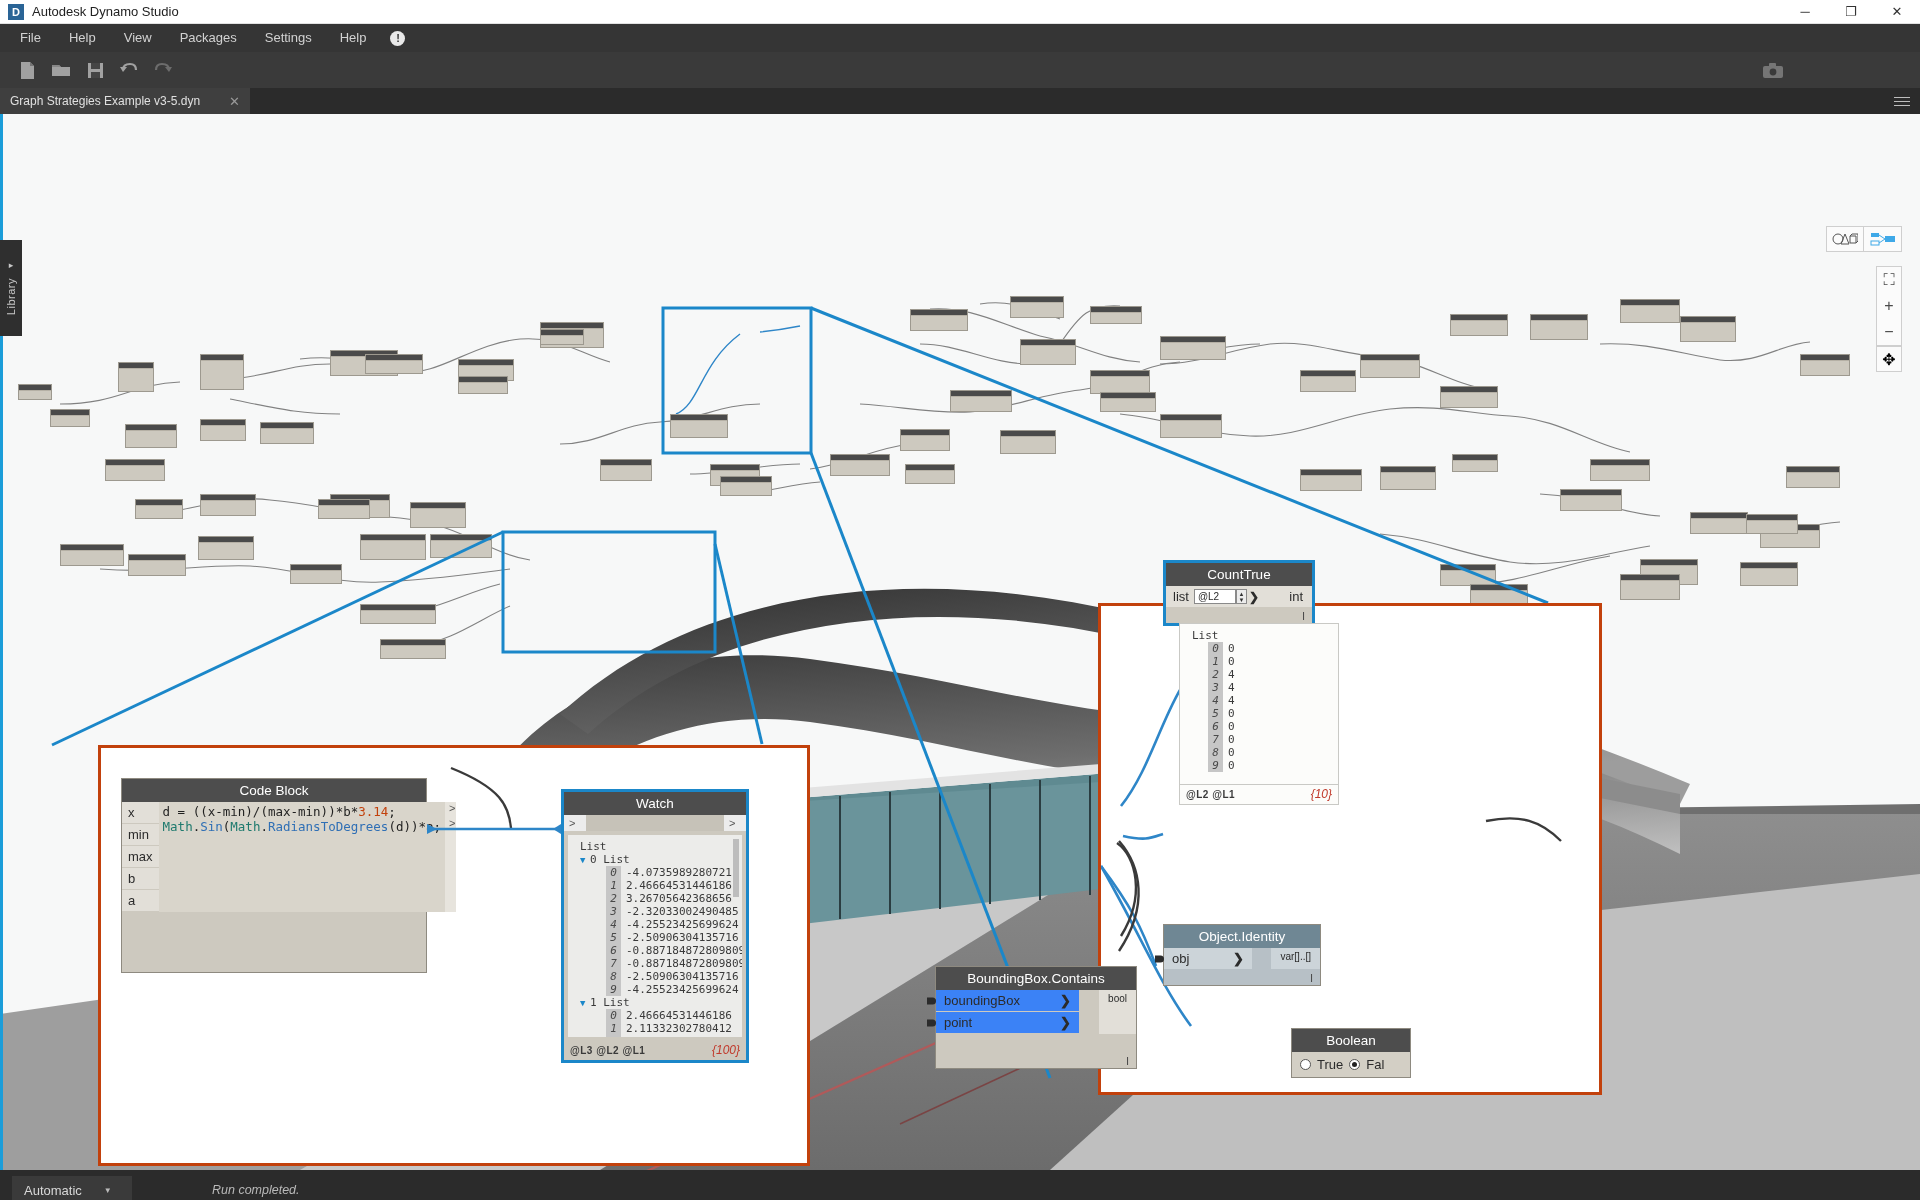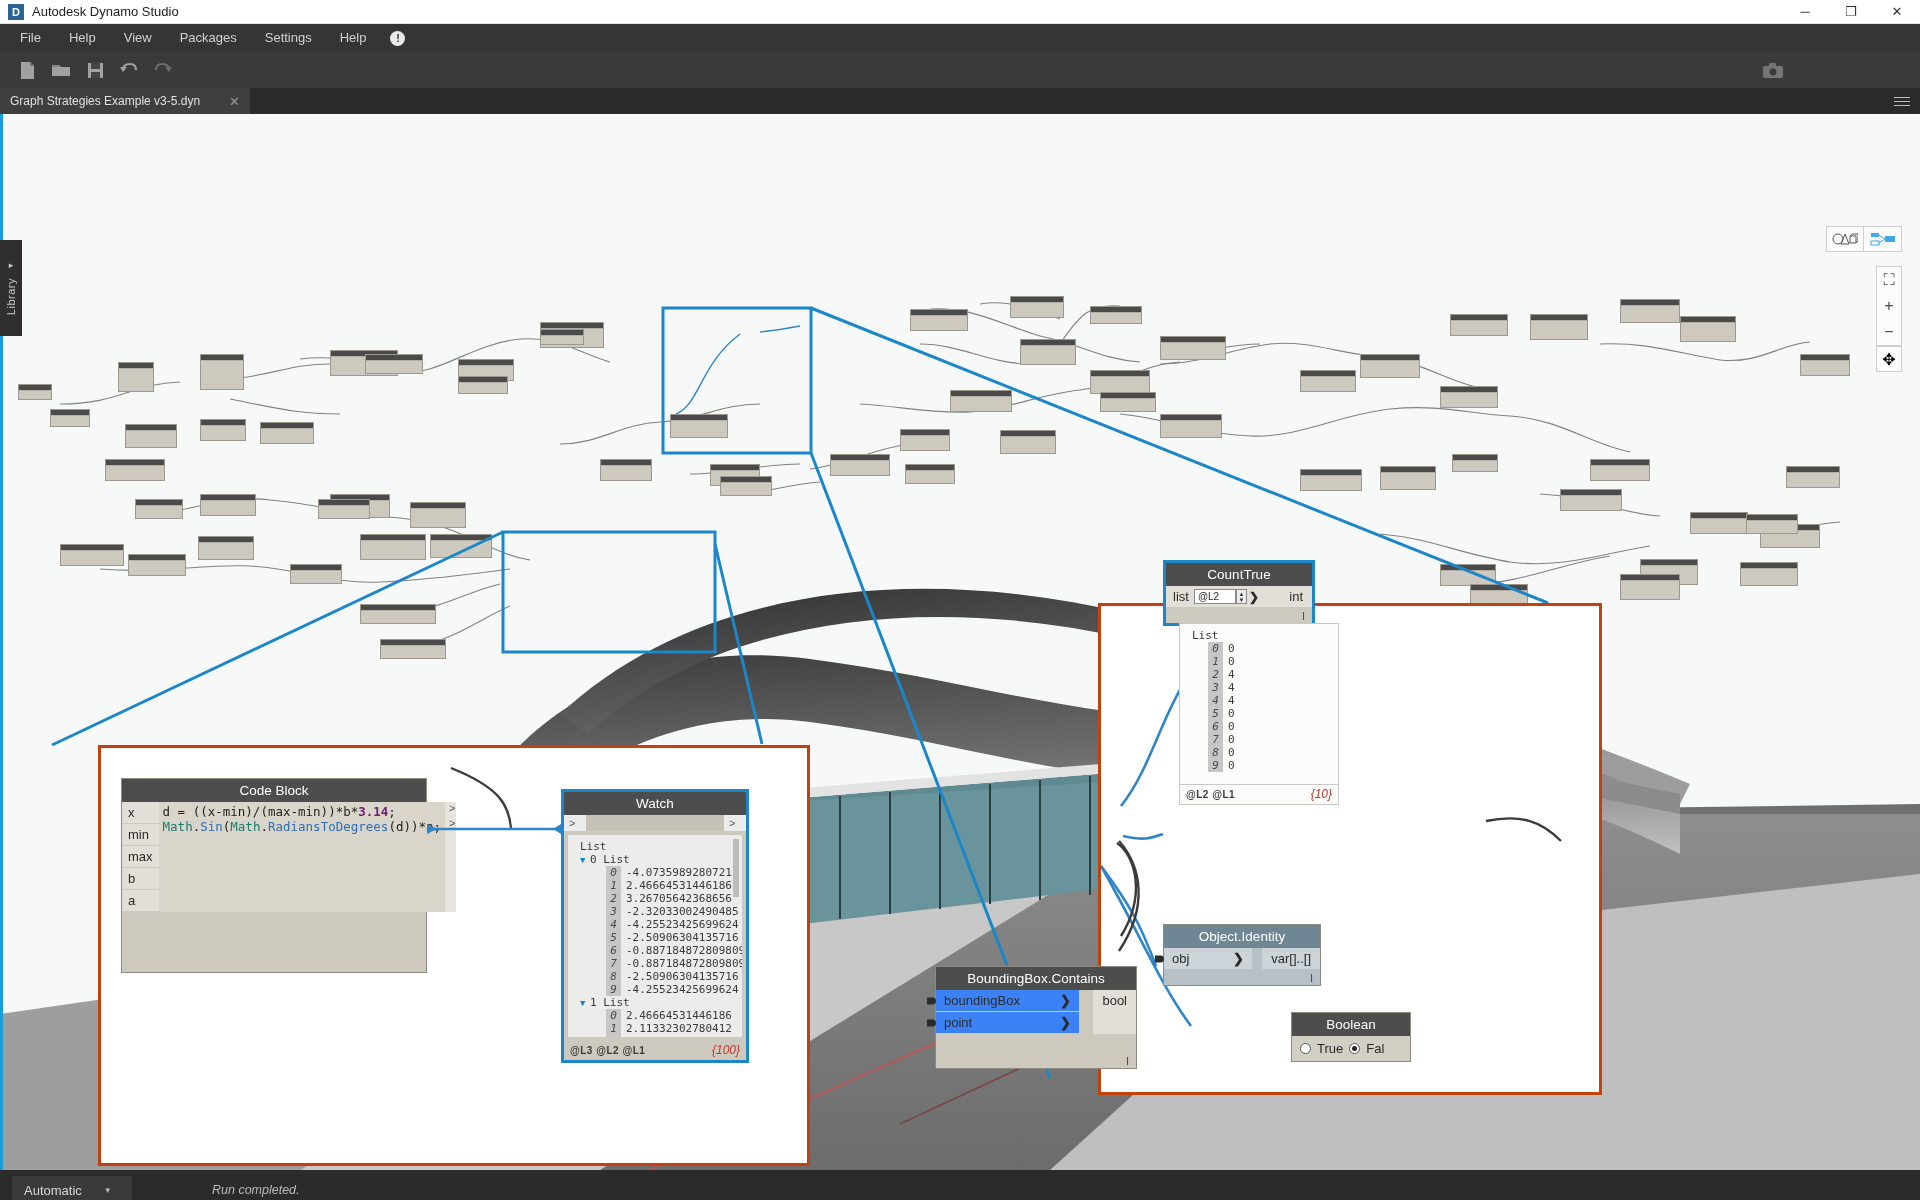--- a/index.html
+++ b/index.html
@@ -87,21 +87,21 @@
     font-size:13px; color:#2b2b2b; }
   .node.sel { border:3px solid #1b87c9; }
   .node .title { background:#4d4d4d; color:#fff; text-align:center;
     font-size:13.5px; padding:4px 0; }
   .node .title.blue { background:#6f8794; }
   .node .ports { display:flex; }
   .node .inports { background:#3b82f6; }
   .node .inport { padding:3px 8px; font-size:13px; position:relative;
     border-bottom:1px solid #cdc9bf; }
   .node .outports { margin-left:auto; background:#e2dfd8; }
-  .node .outport { padding:3px 9px; font-size:13px; text-align:right; }
+  .node .outport { padding:3px 9px; font-size:10px; text-align:right; }
   .node .footer { height:16px; position:relative; }
   .node .footer .tick { position:absolute; right:7px; bottom:1px;
     font-size:11px; color:#4b4b4b; }
   .port-dot { position:absolute; left:-9px; top:50%; transform:translateY(-50%);
     width:9px; height:7px; background:#2b2b2b; border-radius:0 4px 4px 0; }
 
   
   #node-codeblock { width:306px; }
   #cb-body { display:flex; }
   #cb-ins { width:48px; background:#e2dfd8; }
@@ -638,21 +638,21 @@
       <div class="title">Code Block</div>
       <div id="cb-body">
         <div id="cb-ins">
           <div class="inport">x</div>
           <div class="inport">min</div>
           <div class="inport">max</div>
           <div class="inport">b</div>
           <div class="inport">a</div>
         </div>
         <div id="cb-code">
-          <div class="ln" id="code-line-1"><span style="color: rgb(31, 31, 31);">d = ((x-min)/(max-min))*b*</span><span style="color: #701a75; font-weight: bold;">3.14</span><span style="color: rgb(31, 31, 31);">;</span></div>
+          <div class="ln" id="code-line-1"><span style="color: rgb(31, 31, 31);">d = ((x-min)/(max-min))*b*</span><span style="color: #c2410c;">3.14</span><span style="color: rgb(31, 31, 31);">;</span></div>
           <div class="ln" id="code-line-2"><span style="color: rgb(31, 122, 110);">Math</span><span style="color: rgb(31, 31, 31);">.</span><span style="color: rgb(47, 111, 181);">Sin</span><span style="color: rgb(31, 31, 31);">(</span><span style="color: rgb(31, 122, 110);">Math</span><span style="color: rgb(31, 31, 31);">.</span><span style="color: rgb(47, 111, 181);">RadiansToDegrees</span><span style="color: rgb(31, 31, 31);">(d))*a;</span></div>
         </div>
         <div id="cb-outs">
           <div class="op">&gt;</div>
           <div class="op">&gt;</div>
         </div>
       </div>
       <div style="height:60px;background:#cdc9bf;"></div>
     </div>
 
@@ -856,21 +856,21 @@
         </div>
         <div class="outports" style="background:#ccd4d9;">
           <div class="outport">var[]..[]</div>
         </div>
       </div>
       <div class="footer">
         <span class="tick">I</span>
       </div>
     </div>
 
-    <div class="node" id="node-boolean" style="left:190px; top:406px;">
+    <div class="node" id="node-boolean" style="left:190px; top:422px;">
       <div class="title">Boolean</div>
       <div id="bool-row">
         <span class="radio"></span>
         <span>True</span>
         <span class="radio on"></span>
         <span>Fal</span>
       </div>
     </div>
   </div>
 

